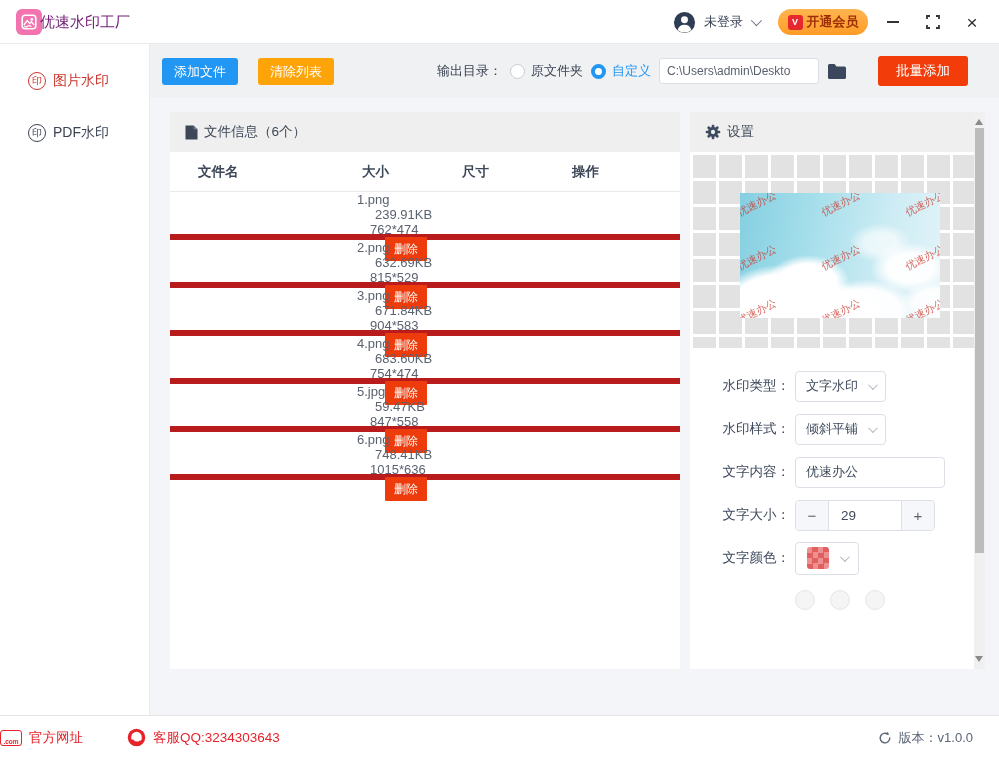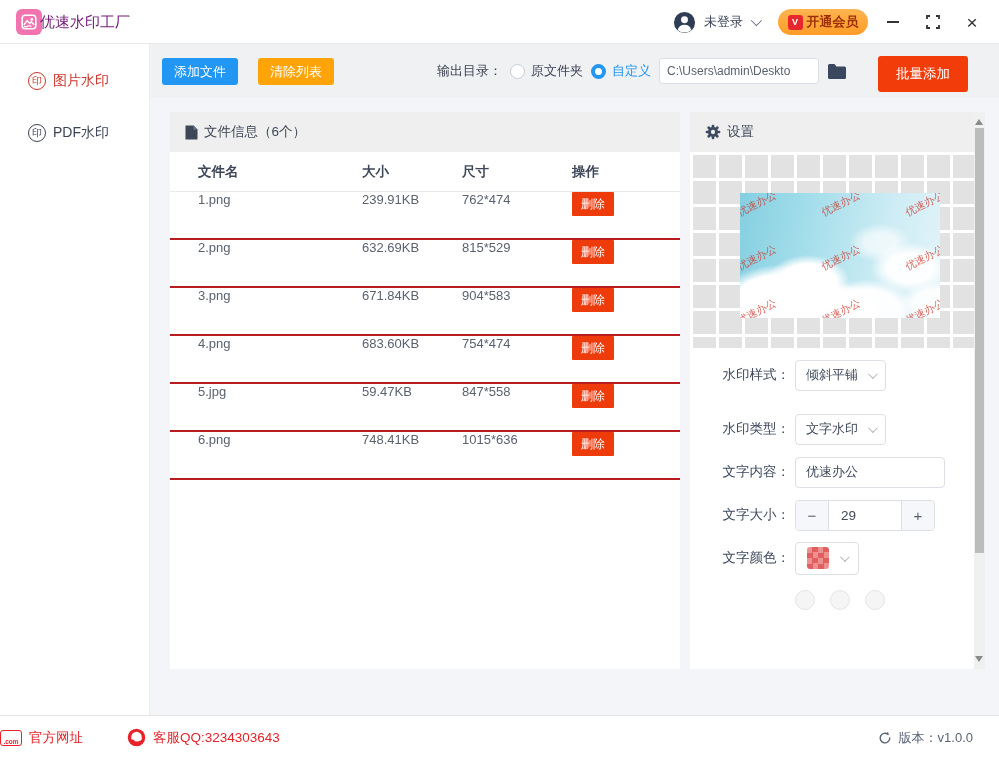--- a/index.html
+++ b/index.html
@@ -32,31 +32,31 @@
   .toolbar { left:150px; top:44px; width:849px; height:54px; background:#f0f1f3; }
   .btn { border:none; border-radius:3px; color:#fff; font-size:13px; height:27px; padding:0 12px; cursor:pointer; font-family:inherit; }
   .btn-add { position:absolute; left:12px; top:14px; background:#2196f3; }
   .btn-clear { position:absolute; left:108px; top:14px; background:#ffa408; }
   .outdir { position:absolute; left:287px; top:0; height:54px; display:flex; align-items:center; gap:8px; }
   .outdir-label { font-size:13px; color:#3c4353; }
   .radio { width:15px; height:15px; border-radius:50%; background:#fff; border:1px solid #c8cdd4; display:inline-block; position:relative; cursor:pointer; }
   .radio.sel { border:4.5px solid #2196f3; }
   .radio-label { font-size:13px; color:#3c4353; margin-left:-2px; }
   .path-input { width:160px; height:26px; background:#fff; border:1px solid #dcdfe6; border-radius:3px; font-size:12px; color:#5a6270; padding:0 7px; font-family:inherit; }
-  .btn-batch { position:absolute; right:31px; top:12px; height:36px; background:#f23d0b; font-size:13.5px; padding:0 18px; }
+  .btn-batch { position:absolute; right:31px; top:12px; height:30px; background:#f23d0b; font-size:13.5px; padding:0 18px; }
 
   
   .panel { background:#fff; position:absolute; }
   .file-panel { left:170px; top:112px; width:510px; height:557px; }
   .settings-panel { left:690px; top:112px; width:295px; height:557px; }
   .panel-head { height:40px; background:#efefef; display:flex; align-items:center; padding-left:15px; gap:6px; font-size:13.5px; color:#3d4757; }
 
   
   .thead { display:flex; height:40px; align-items:center; border-bottom:1px solid #e8eaec; font-size:13.5px; color:#3d4757; font-weight:bold; }
-  .trow { display:flex; height:48px; align-items:flex-start; border-bottom:2px solid #b91c1c; font-size:13px; color:#5a6270; }
+  .trow { display:flex; height:48px; align-items:center; border-bottom:6px solid #b91c1c; font-size:13px; color:#5a6270;flex-direction:column; }
   .c-name { width:192px; padding-left:28px; }
   .c-size { width:100px; }
   .c-dims { width:110px; }
   .c-op { width:80px; }
   .btn-del { background:#ee3b0b; border:none; border-radius:1px; color:#fff; font-size:12px; width:42px; height:24px; cursor:pointer; font-family:inherit; }
 
   
   .checker { height:196px; background-color:#e2e2e2;
     background-image:linear-gradient(to right,#fff 0 3px,transparent 3px),linear-gradient(to bottom,#fff 0 3px,transparent 3px);
     background-size:26px 26px; position:relative; }
@@ -257,32 +257,32 @@
       <span class="wm" style="left:164px; top:4px;">优速办公</span>
       <span class="wm" style="left:-4px;  top:58px;">优速办公</span>
       <span class="wm" style="left:80px;  top:58px;">优速办公</span>
       <span class="wm" style="left:164px; top:58px;">优速办公</span>
       <span class="wm" style="left:-4px;  top:112px;">优速办公</span>
       <span class="wm" style="left:80px;  top:112px;">优速办公</span>
       <span class="wm" style="left:164px; top:112px;">优速办公</span>
     </div>
   </div>
 
+  <div class="form-row" style="margin-top:22px;">
+    <span class="form-label">水印类型：</span>
+    <div class="sel-box">
+      <span>文字水印</span>
+      <span class="sel-chev"></span>
+    </div>
+  </div>
+
   <div class="form-row">
     <span class="form-label">水印样式：</span>
     <div class="sel-box">
       <span>倾斜平铺</span>
-      <span class="sel-chev"></span>
-    </div>
-  </div>
-
-  <div class="form-row" style="margin-top:22px;">
-    <span class="form-label">水印类型：</span>
-    <div class="sel-box">
-      <span>文字水印</span>
       <span class="sel-chev"></span>
     </div>
   </div>
 
   <div class="form-row">
     <span class="form-label">文字内容：</span>
     <input class="txt-input" value="优速办公" style="">
   </div>
 
   <div class="form-row">

